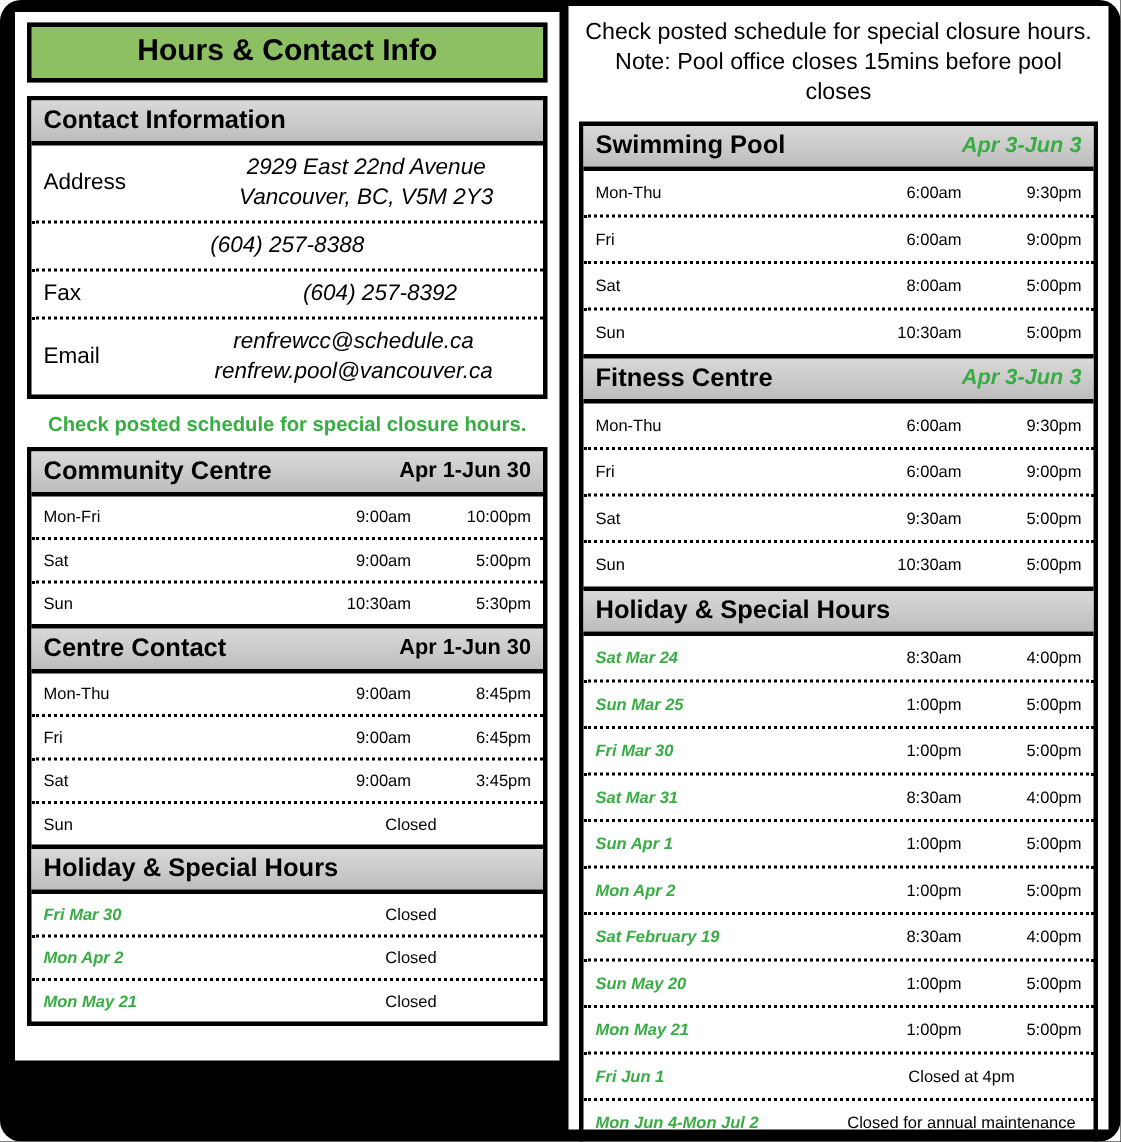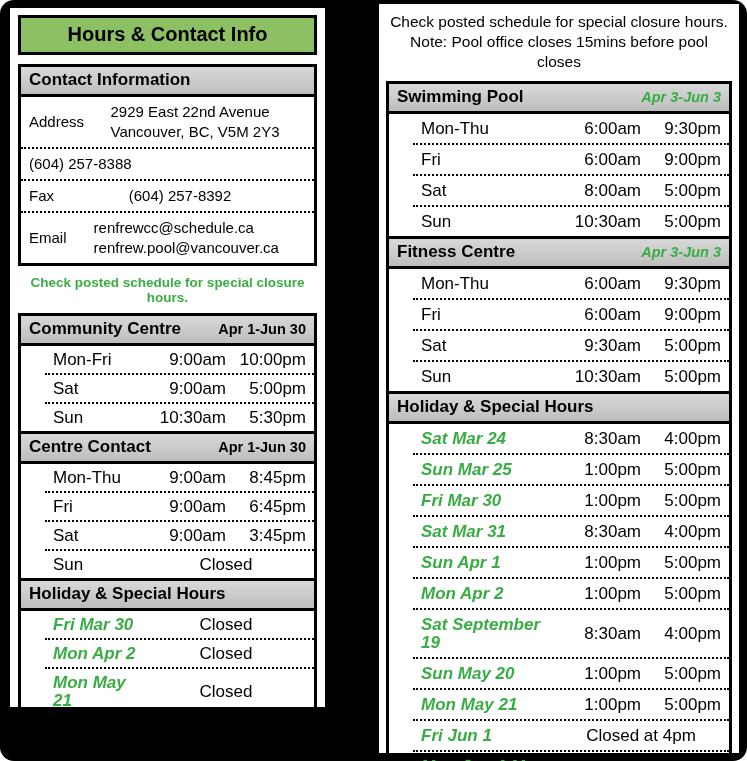--- a/index.html
+++ b/index.html
@@ -6,21 +6,21 @@
   body {
     width:747px; height:761px; position:relative; background:#ffffff;
     font-family:"Liberation Sans", sans-serif; color:#000;
   }
   .sheet {
     position:absolute; inset:0; background:#000; border-radius:14px;
   }
   .panel {
     position:absolute; background:#fff; box-sizing:border-box;
   }
-  .panel.left  { left:10px; top:8px;  width:315px; height:699px; padding:7px 8px; }
+  .panel.left  { left:10px; top:8px;  width:363px; height:699px; padding:7px 8px; }
   .panel.right { left:379px; top:4px; width:360px; height:749px; padding:5px 7px; }
 
   .title-box {
     border:3px solid #000; background:var(--title-bg,#8DC063);
     text-align:center; font-weight:bold; font-size:20px;
     padding:5px 0 6px; margin-bottom:9px;
   }
 
   .box { border:3px solid #000; }
 
@@ -29,33 +29,33 @@
     background:linear-gradient(180deg,#d8d8d8 0%,#cacaca 55%,#bdbdbd 100%);
     padding:3px 8px 4px; font-weight:bold; font-size:17px;
     border-top:3px solid #000; border-bottom:3px solid #000;
   }
   .box .sec-header:first-child { border-top:0; }
   .sec-dates { font-size:14.5px; font-weight:bold; }
 
   .rows .row + .row, .rows .crow + .crow { border-top:2px dotted #000; }
 
   .row {
-    display:flex; align-items:center;
-    padding:5px 8px 4px; font-size:17px; line-height:18px;margin-left:24px;
+    display:flex; align-items:flex-start;
+    padding:5px 8px 4px; font-size:11px; line-height:18px;
   }
   .panel.right .row { padding:6px 8px 5px; }
   .label { flex:1 1 auto; }
   .t { flex:0 0 80px; text-align:right; }
   .span2 { flex:0 0 160px; text-align:center; }
 
   .crow {
     display:flex; align-items:center;
     padding:5px 8px; font-size:15px; line-height:20px;
   }
-  .vals { flex:1 1 auto; text-align:left; }
+  .vals { flex:1 1 auto; text-align:center;font-style:italic; }
   .vals span { display:block; }
 
   .green { color:var(--accent-text,#38AD43); font-weight:bold;font-style:italic; }
 
   .note-green {
     color:var(--accent-text,#38AD43); font-weight:bold; font-size:13.5px;
     text-align:center; margin:9px 0 8px;
   }
   .note-black {
     font-size:15.5px; text-align:center; line-height:1.3; margin:3px 0 9px;
@@ -269,21 +269,21 @@
           <span class="label green">Sun Apr 1</span>
           <span class="t">1:00pm</span>
           <span class="t">5:00pm</span>
         </div>
         <div class="row">
           <span class="label green">Mon Apr 2</span>
           <span class="t">1:00pm</span>
           <span class="t">5:00pm</span>
         </div>
         <div class="row">
-          <span class="label green">Sat September 19</span>
+          <span class="label green">Sat February 19</span>
           <span class="t">8:30am</span>
           <span class="t">4:00pm</span>
         </div>
         <div class="row">
           <span class="label green">Sun May 20</span>
           <span class="t">1:00pm</span>
           <span class="t">5:00pm</span>
         </div>
         <div class="row">
           <span class="label green">Mon May 21</span>

